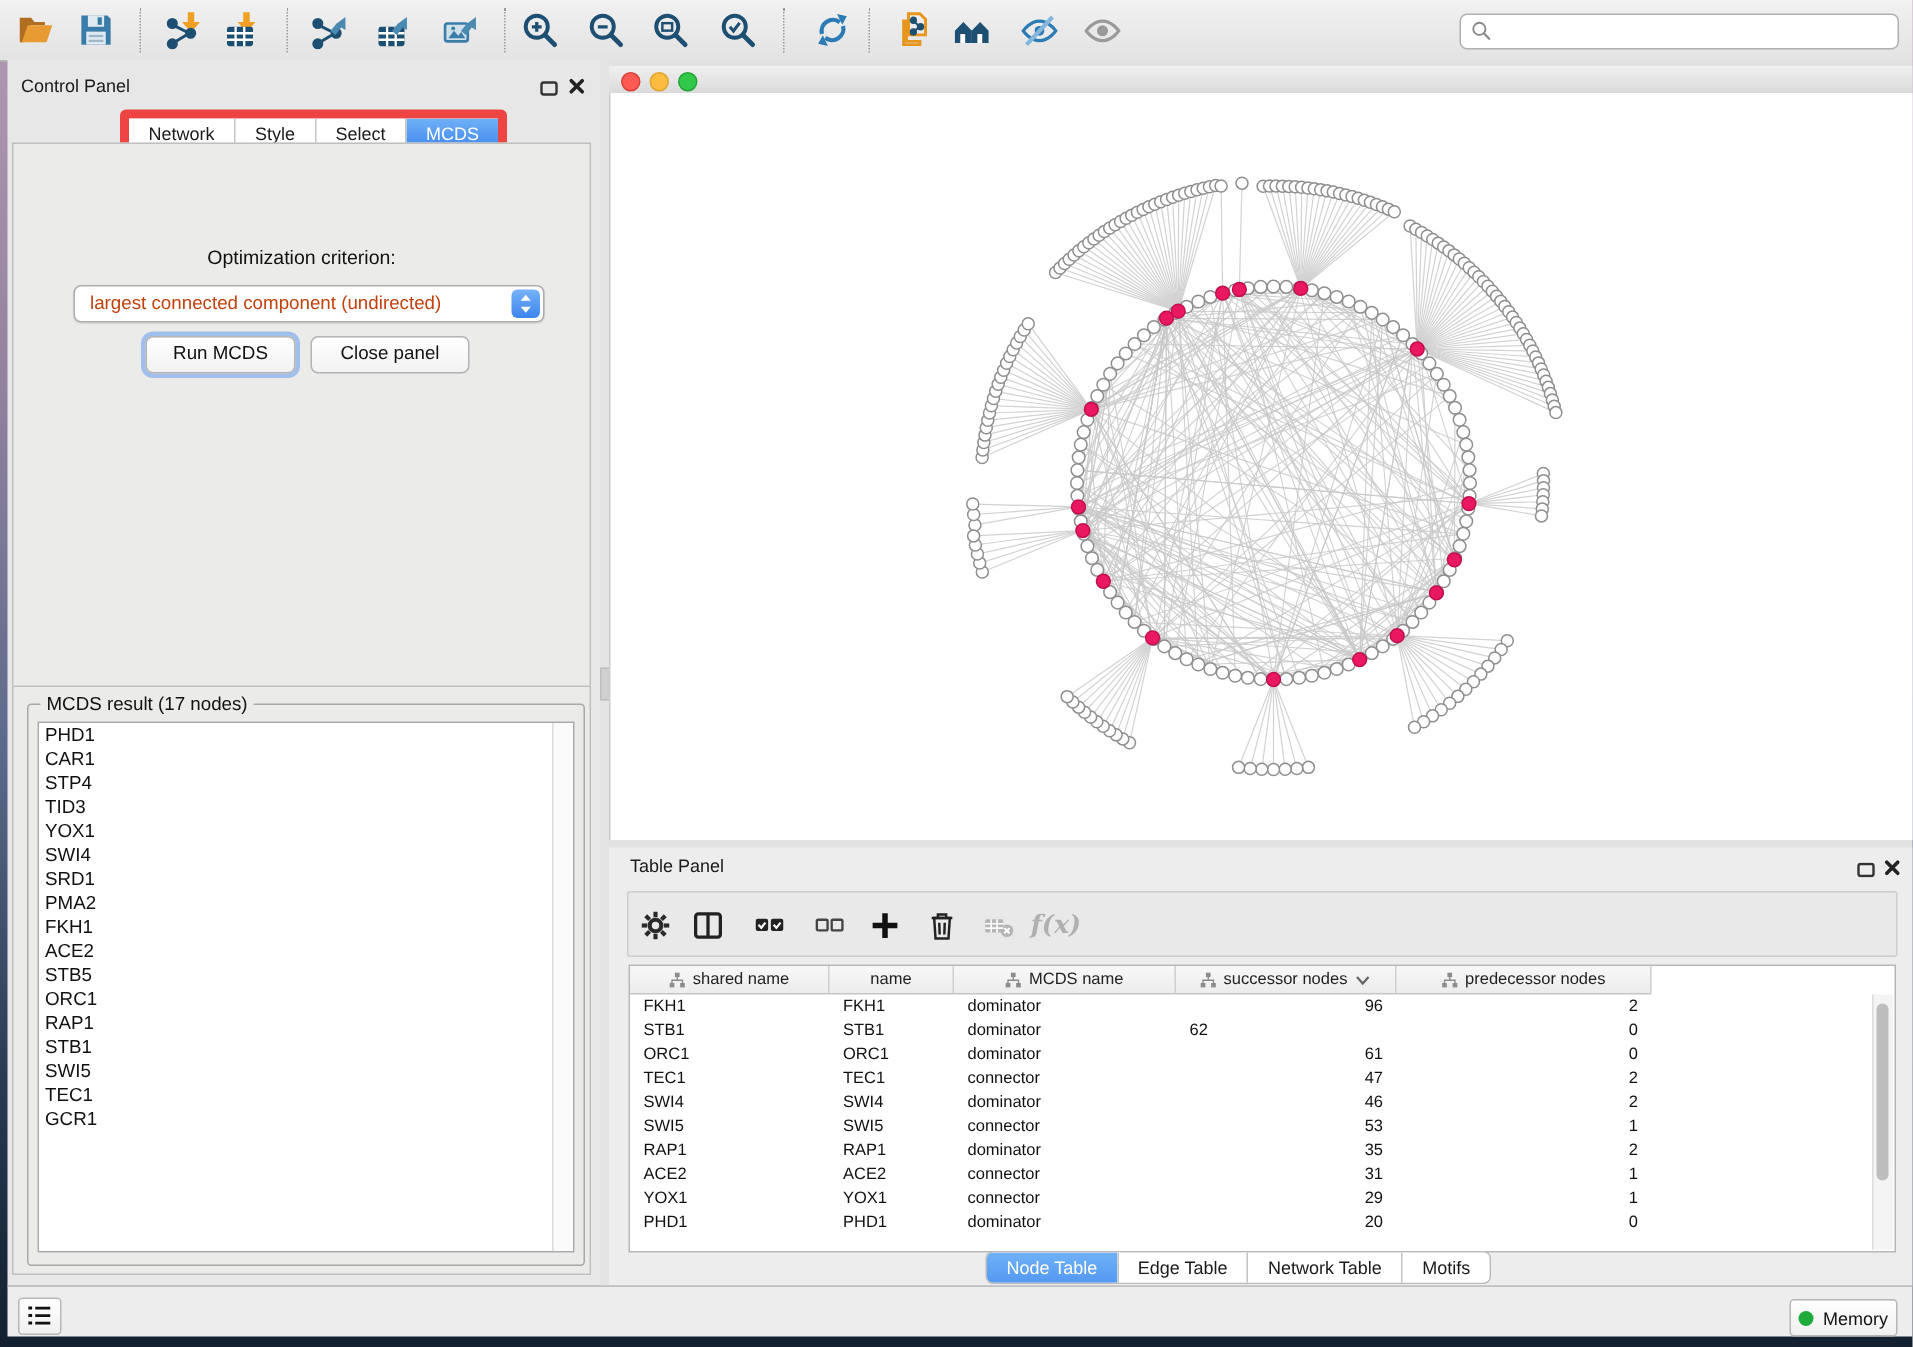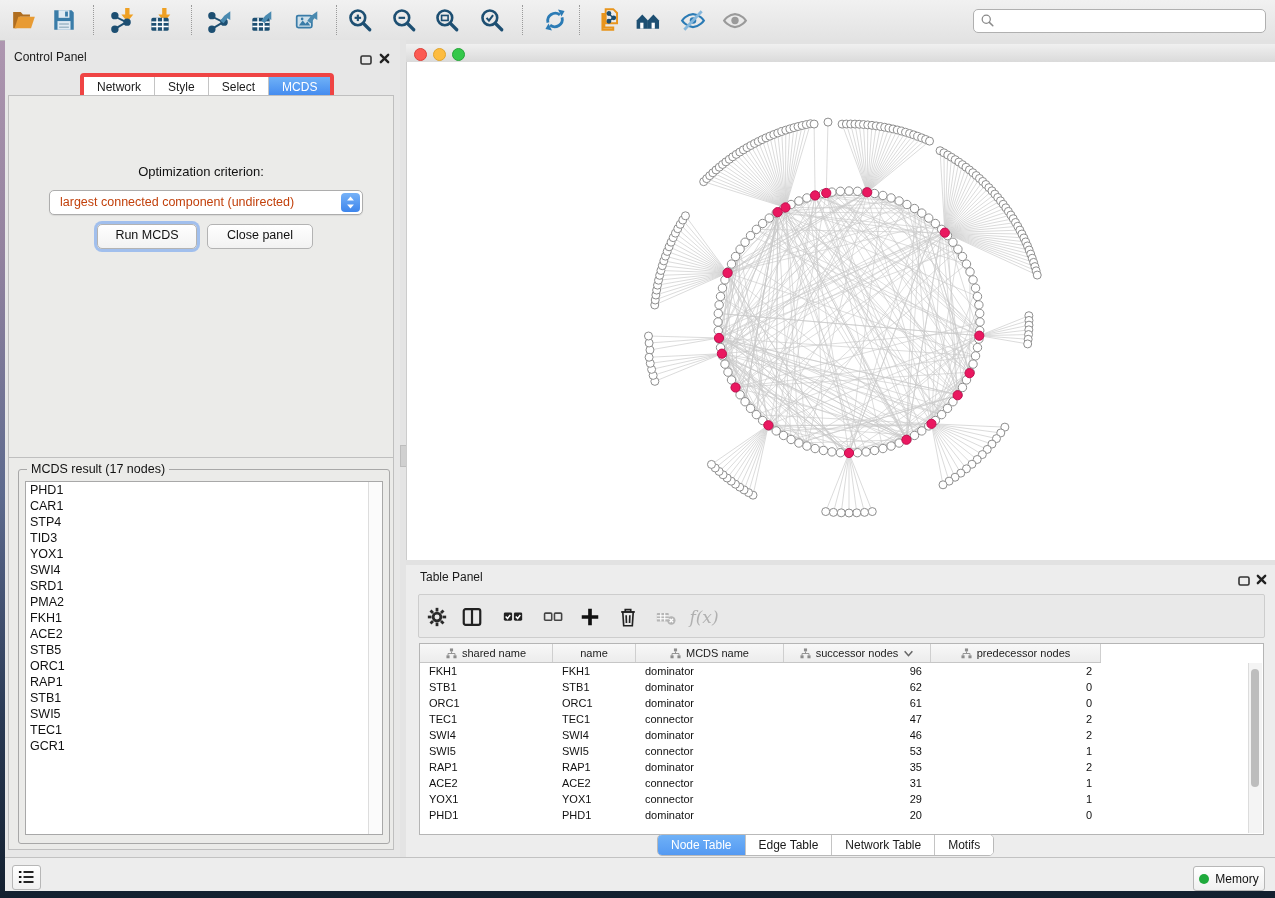--- a/index.html
+++ b/index.html
@@ -16,21 +16,21 @@
   .tbtn{position:absolute;top:4px;width:32px;height:32px;display:flex;align-items:center;justify-content:center;border-radius:4px;}
   .tbtn svg{width:26px;height:26px;}
   .tsep{position:absolute;top:5px;height:30px;width:0;border-left:1px dotted #9a9a9a;}
   .searchbox{left:973px;top:9px;width:291px;height:22px;background:#fff;border:1px solid #b0b0b0;border-radius:5px;}
   .searchbox .smag{position:absolute;left:6px;top:3px;width:15px;height:15px;}
   .searchbox input{position:absolute;left:26px;top:2px;right:6px;height:16px;border:none;outline:none;font:12px "Liberation Sans",sans-serif;background:transparent;}
   
   .cpanel{left:5px;top:40px;width:395px;height:817px;background:#e7e7e7;}
   .panel-title{font-size:12px;color:#1a1a1a;}
   .winbtn{position:absolute;}
-  .cp-tabs{position:absolute;left:75px;top:33px;height:21px;display:flex;border:4px solid #ef4444;border-radius:4px;overflow:hidden;background:#fff;align-items:center;}
+  .cp-tabs{position:absolute;left:75px;top:33px;height:21px;display:flex;border:6px solid #ef4444;border-radius:4px;overflow:hidden;background:#fff;align-items:center;}
   .seg{height:21px;line-height:21px;padding:0 13px;font-size:12px;color:#1a1a1a;background:#fff;border-left:1px solid #c4c4c4;white-space:nowrap;}
   .seg:first-child{border-left:none;}
   .seg.active{background:linear-gradient(#6fb1f7,#3e86ee);color:#fff;}
   .cp-box{position:absolute;left:3px;width:384px;background:#ebebe9;border:1px solid #bfbfbf;}
   .cp-label{position:absolute;left:0;width:384px;text-align:center;font-size:13px;color:#111;}
   .cp-select{position:absolute;left:40px;top:94px;width:312px;height:23px;background:#fff;border:1px solid #adadad;border-radius:5px;box-shadow:0 1px 1px rgba(0,0,0,.08);}
   .cp-select .sel-text{position:absolute;left:10px;top:4px;font-size:12.5px;color:#c2410c;white-space:nowrap;}
   .stepper{position:absolute;right:2px;top:2px;width:19px;height:19px;border-radius:4px;background:linear-gradient(#76b2f8,#3d85ec);}
   .btn{position:absolute;height:23px;background:linear-gradient(#ffffff,#f2f2f2);border:1px solid #b3b3b3;border-radius:5px;
        font-size:12.5px;color:#111;text-align:center;line-height:21px;}
@@ -43,21 +43,21 @@
   
   .rightbg{left:400px;top:40px;width:875px;height:817px;background:#e2e2e2;}
   .splitter{left:400px;top:40px;width:6px;height:817px;background:#e4e4e4;}
   .split-handle{position:absolute;left:0;top:405px;width:5px;height:20px;background:#d0d0d0;border:1px solid #bdbdbd;}
   .nettitle{left:406px;top:44px;width:869px;height:18px;background:linear-gradient(#f0f0f0,#dadada);border-bottom:1px solid #b5b5b5;}
   .light{position:absolute;top:3.5px;width:11px;height:11px;border-radius:50%;}
   .net-name{position:absolute;left:0;width:100%;text-align:center;top:2px;font-size:11.5px;font-weight:bold;color:#222;}
   .netcanvas{left:406px;top:62px;width:869px;height:498px;background:#fff;border-left:1px solid #ccc;}
   
   .tpanel{left:406px;top:565px;width:869px;height:292px;background:#ededed;}
-  .tp-toolbar{position:absolute;left:12px;top:29px;width:845px;height:42px;background:#e9e9e9;border:1px solid #cdcdcd;border-radius:2px;}
+  .tp-toolbar{position:absolute;left:12px;top:29px;width:845px;height:42px;background:#e9e9e9;border:1px solid #cdcdcd;border-radius:2px;font-weight:bold;}
   .tpbtn{position:absolute;top:9px;width:26px;height:26px;display:flex;align-items:center;justify-content:center;}
   .tpbtn svg{width:22px;height:22px;}
   .fxlabel{font-family:"DejaVu Serif",serif;font-style:italic;font-size:17px;color:#b0b0b0;}
   .tablebox{position:absolute;left:13px;top:78px;width:843px;height:190px;background:#fff;border:1px solid #b5b5b5;}
   .thead{position:absolute;left:0;top:0;height:18px;display:flex;background:linear-gradient(#f8f8f8,#ececec);border-bottom:1px solid #c6c6c6;}
   .th{height:18px;display:flex;align-items:center;justify-content:center;gap:5px;font-size:11px;color:#222;border-right:1px solid #cfcfcf;box-sizing:border-box;}
   .th svg{width:11px;height:11px;}
   .tr{position:absolute;left:0;height:16px;display:flex;}
   .td{font-size:11px;color:#111;line-height:16px;box-sizing:border-box;padding:0 9px;white-space:nowrap;}
   .vtrack{position:absolute;right:1px;top:19px;bottom:1px;width:13px;background:#f4f4f4;border-left:1px solid #dcdcdc;}
@@ -1180,21 +1180,21 @@
           <div class="td" style="width: 133px; text-align: left;">FKH1</div>
           <div class="td" style="width: 83px; text-align: left;">FKH1</div>
           <div class="td" style="width: 148px; text-align: left;">dominator</div>
           <div class="td" style="width: 147px; text-align: right;">96</div>
           <div class="td" style="width: 170px; text-align: right;">2</div>
         </div>
         <div class="tr" style="top: 35px;">
           <div class="td" style="width: 133px; text-align: left;">STB1</div>
           <div class="td" style="width: 83px; text-align: left;">STB1</div>
           <div class="td" style="width: 148px; text-align: left;">dominator</div>
-          <div class="td" style="width: 147px; text-align: right;">62</div>
+          <div class="td" style="width: 147px; text-align: left;">62</div>
           <div class="td" style="width: 170px; text-align: right;">0</div>
         </div>
         <div class="tr" style="top: 51px;">
           <div class="td" style="width: 133px; text-align: left;">ORC1</div>
           <div class="td" style="width: 83px; text-align: left;">ORC1</div>
           <div class="td" style="width: 148px; text-align: left;">dominator</div>
           <div class="td" style="width: 147px; text-align: right;">61</div>
           <div class="td" style="width: 170px; text-align: right;">0</div>
         </div>
         <div class="tr" style="top: 67px;">

